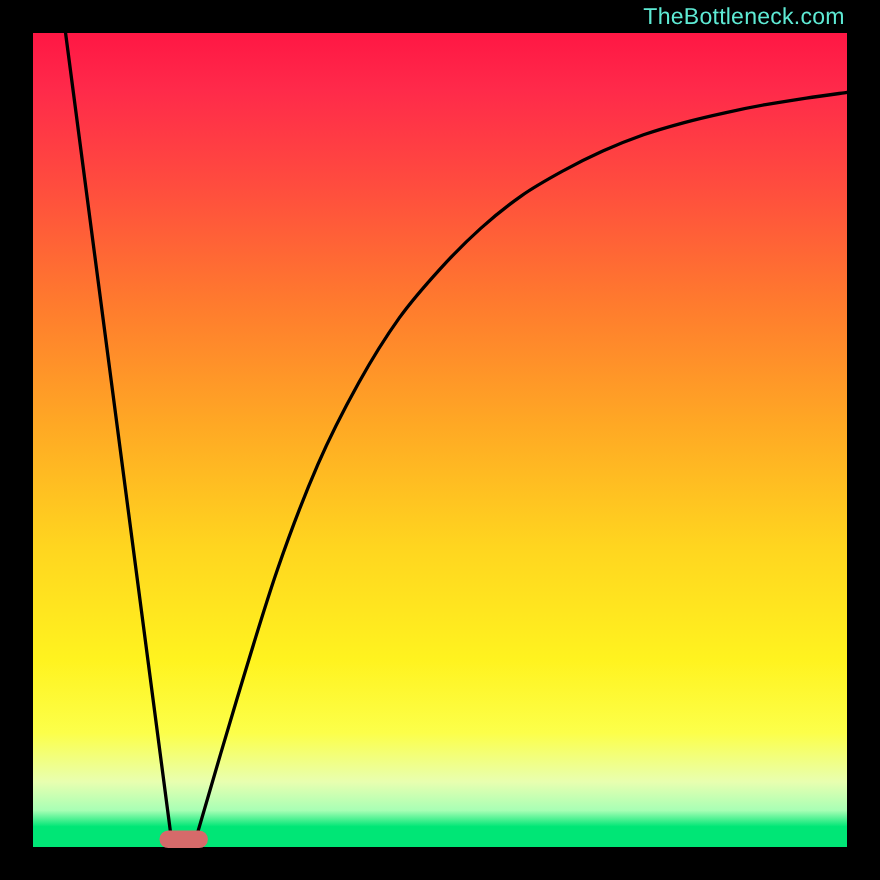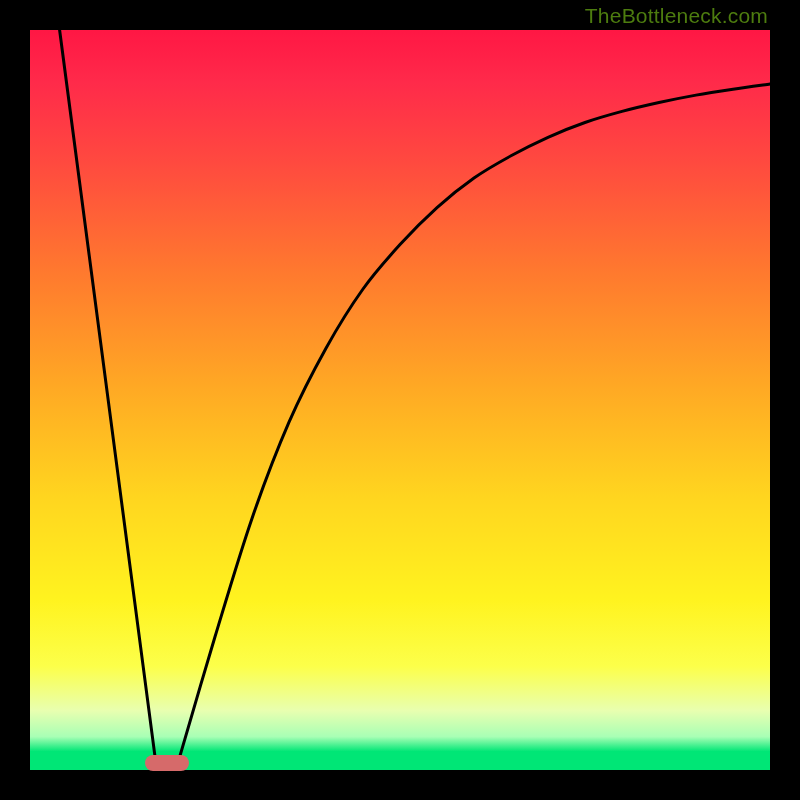--- a/index.html
+++ b/index.html
@@ -36,21 +36,21 @@
       #fcff4a 86%,
       #e8ffb0 92%,
       #a8ffb5 95.5%,
       #00e676 97.5%,
       #00e676 100%);
   }
   .attribution {
     position: absolute;
     top: 4px;
     right: 32px;
-    color: #4d7c0f;
+    color: #5eead4;
     font-size: 21px;
     font-weight: 500;
     letter-spacing: 0.2px;
   }
   .marker {
     position: absolute;
     width: 44px;
     height: 16px;
     border-radius: 8px;
     background: #d66a6a;

